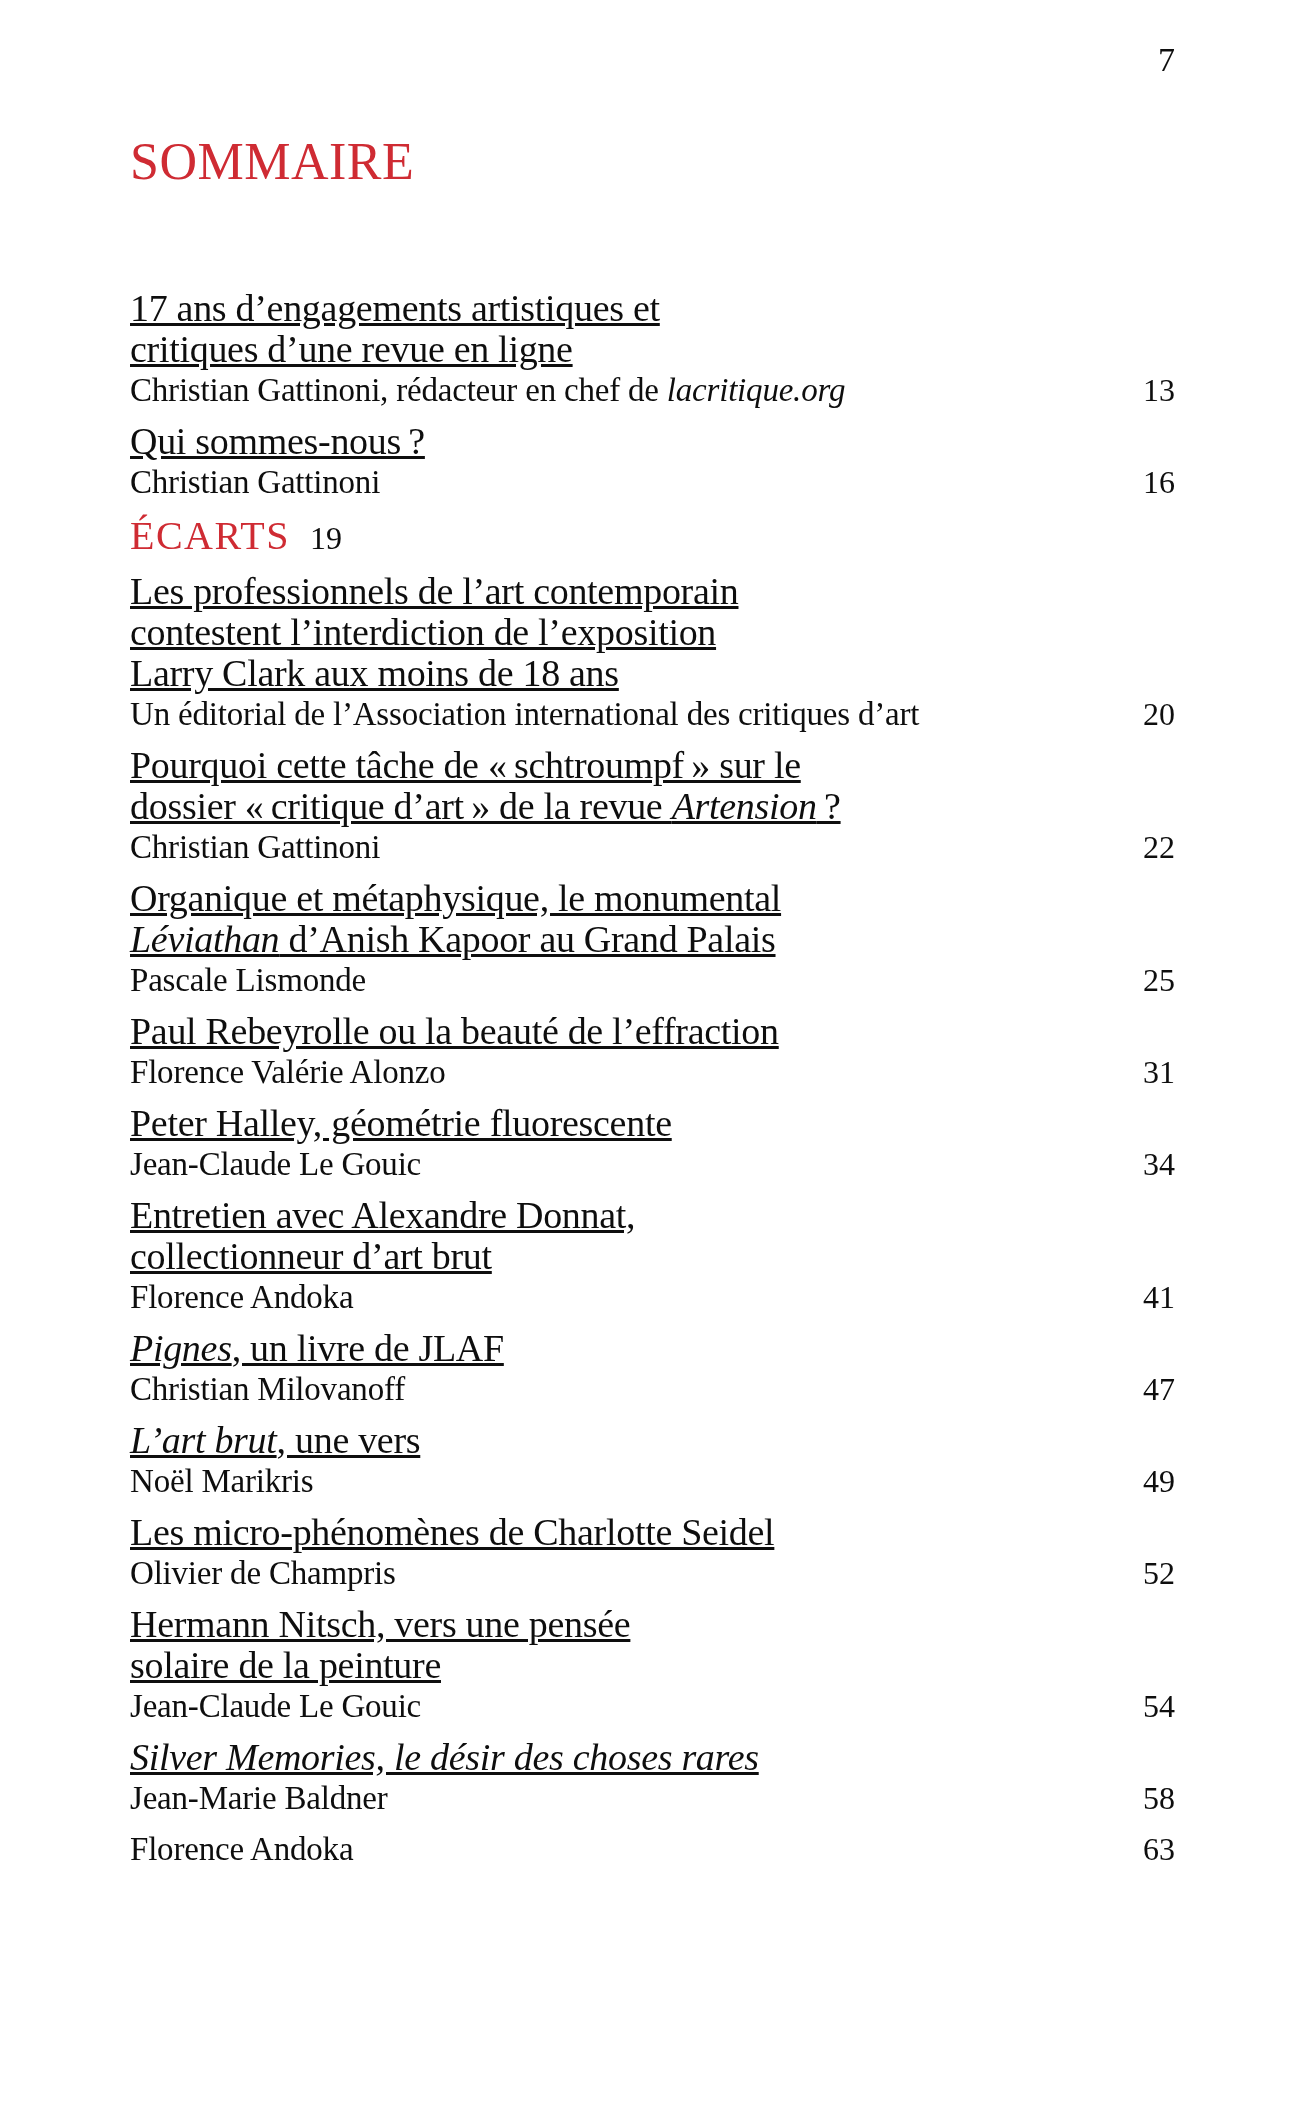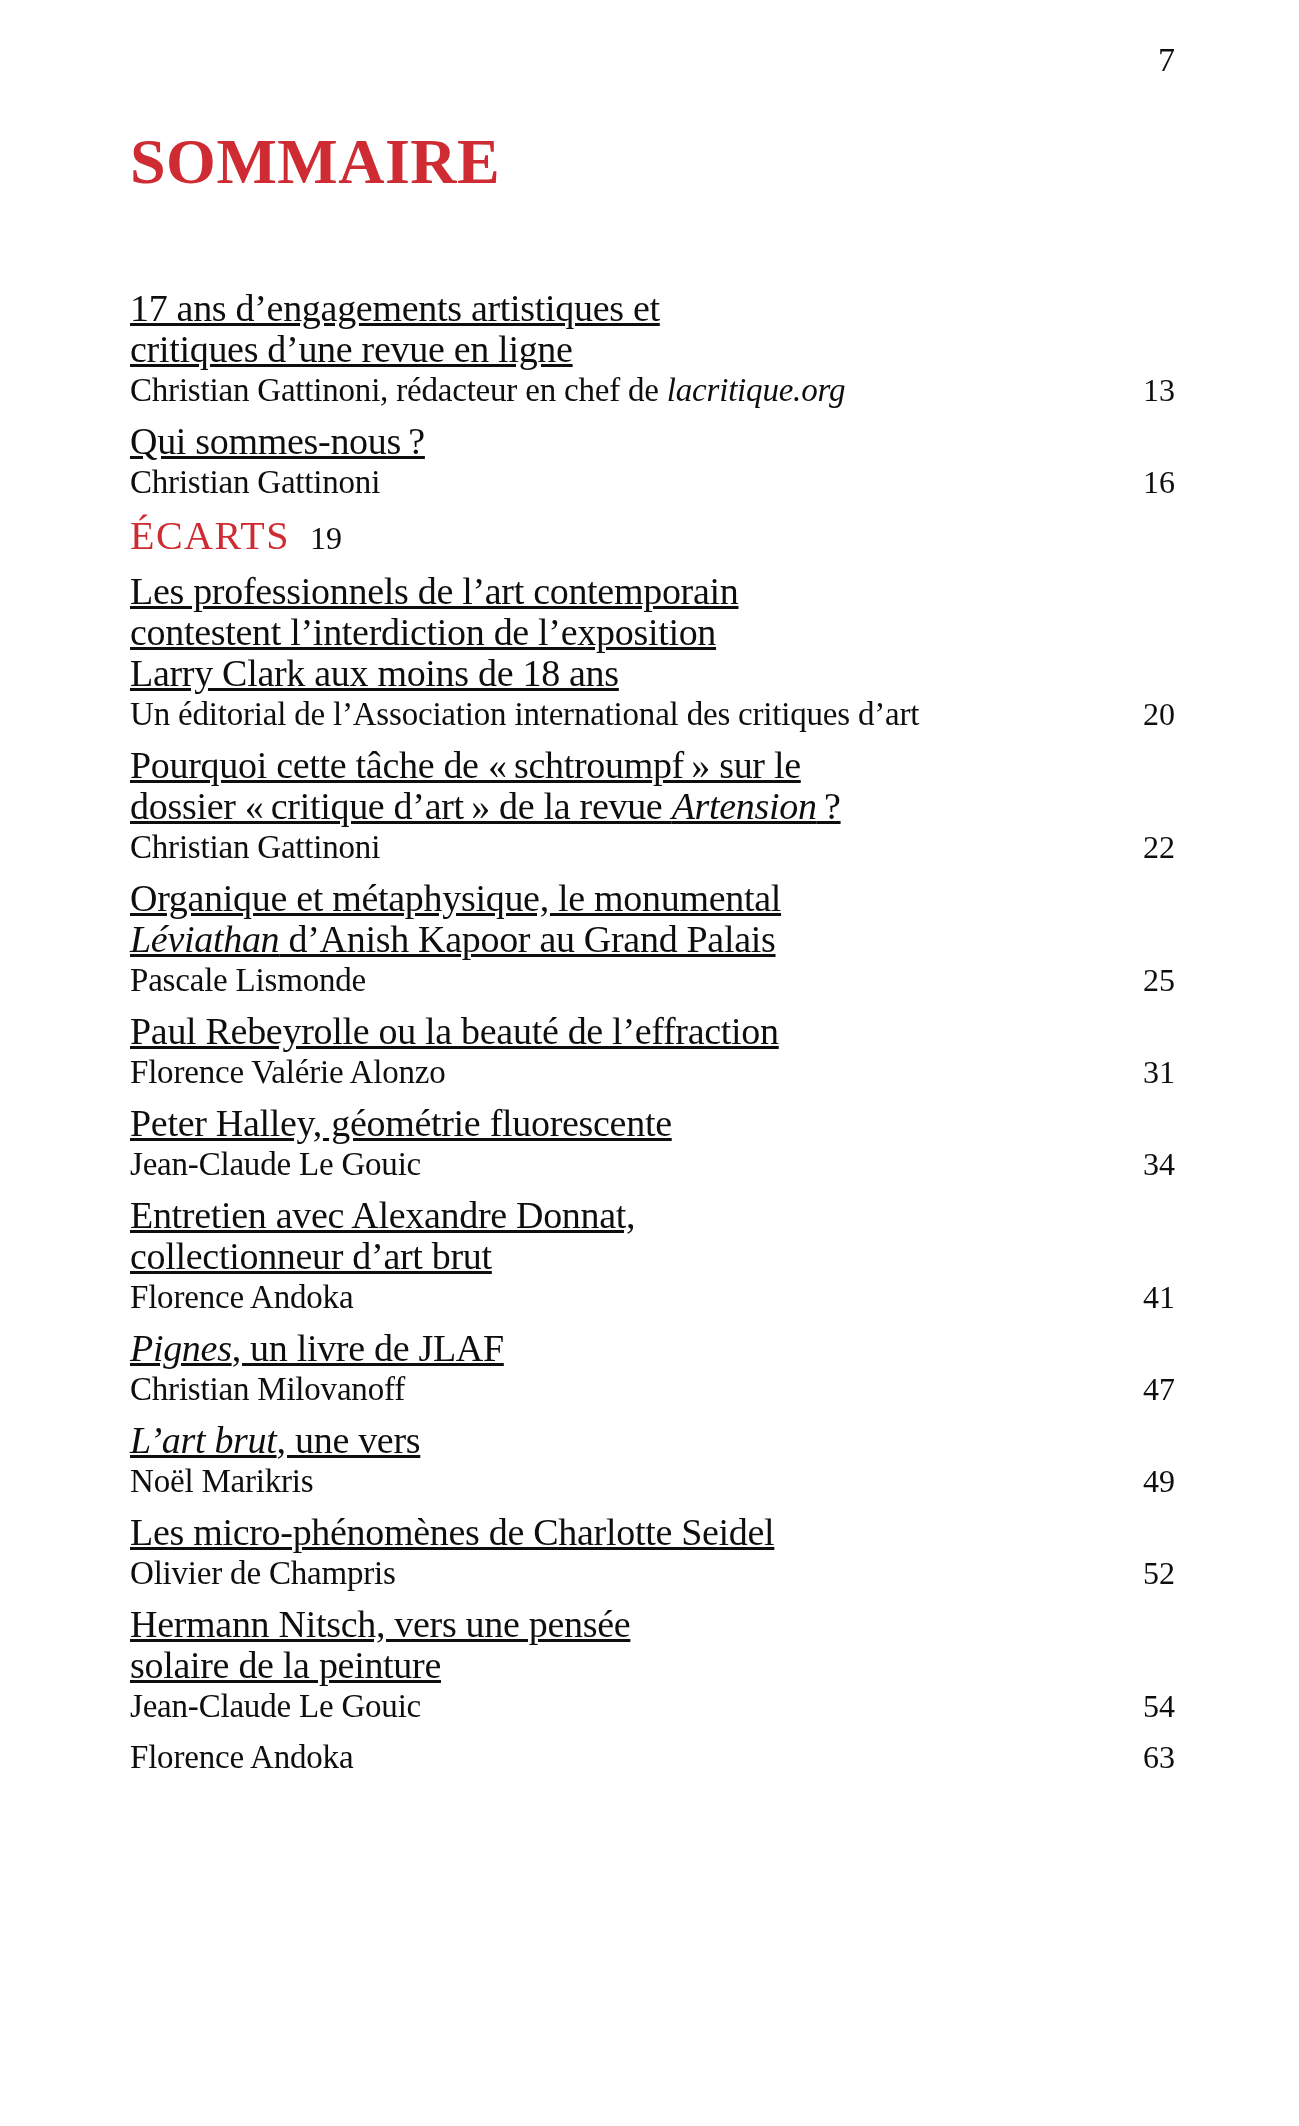--- a/index.html
+++ b/index.html
@@ -21,22 +21,22 @@
     height: 2126px;
     padding: 42px 124px 0 130px;
   }
   .folio {
     text-align: right;
     font-size: 34px;
     line-height: 36px;
   }
   .doc-title {
     margin: 46px 0 12px 0;
-    font-weight: bold;
-    font-size: 64px;
+    font-weight: normal;
+    font-size: 52px;
     line-height: 76px;
     letter-spacing: 0.5px;
     color: var(--accent, #cf2b33);
   }
   .toc {
     margin-top: 88px;
   }
   .entry {
     margin-bottom: 10px;
   }
@@ -176,19 +176,26 @@
       </div>
       <div class="entry">
         <div class="t-line"><span class="">Hermann Nitsch, vers une pensée</span></div>
         <div class="t-line"><span class="">solaire de la peinture</span></div>
         <div class="a-row">
           <span class="author"><span class="">Jean-Claude Le Gouic</span></span>
           <span class="page-num">54</span>
         </div>
       </div>
       <div class="entry">
+        <div class="t-line"><span class="it">Silver Memories, le désir des choses rares</span></div>
+        <div class="a-row">
+          <span class="author"><span class="">Jean-Marie Baldner</span></span>
+          <span class="page-num">58</span>
+        </div>
+      </div>
+      <div class="entry">
         <div class="a-row">
           <span class="author"><span class="">Florence Andoka</span></span>
           <span class="page-num">63</span>
         </div>
       </div>
     </div>
 </div>
 
 </body></html>

